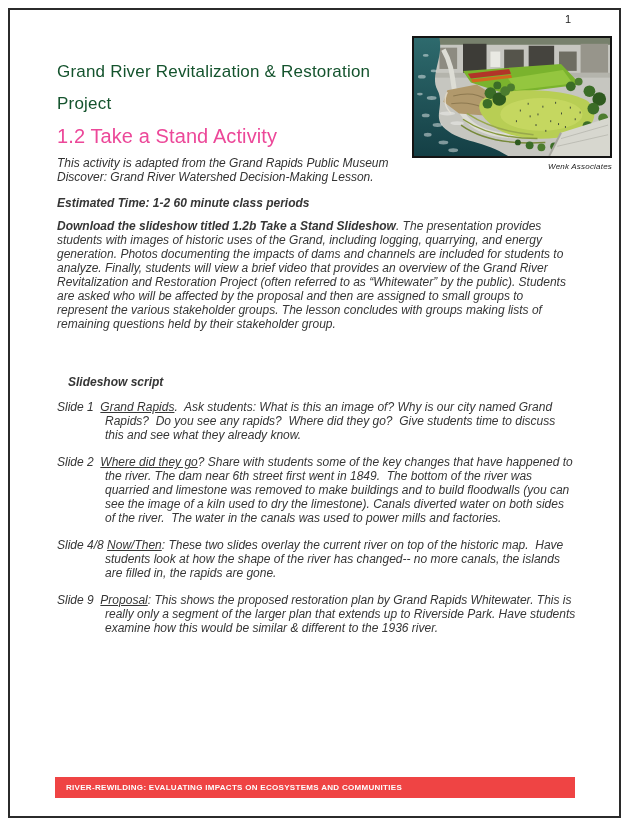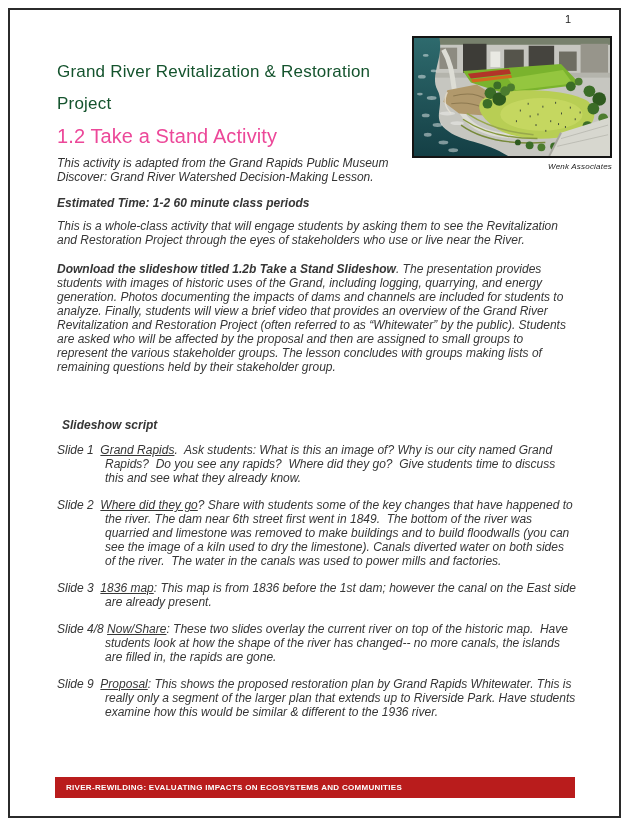--- a/index.html
+++ b/index.html
@@ -18,26 +18,26 @@
   .header{position:absolute;left:47px;top:46px;width:356px;}
   .doc-title{font-size:17px;line-height:32px;font-weight:400;color:#14532d;letter-spacing:.2px;}
   .doc-subtitle{font-size:20px;line-height:24px;margin-top:4px;color:#ec4899;letter-spacing:.1px;}
   .adapted-note{margin-top:9px;font-size:12px;line-height:13.5px;font-style:italic;color:#333;}
   
   .main{position:absolute;left:47px;top:186px;width:520px;font-size:12px;line-height:14px;
         color:#363636;font-style:italic;}
   .prewrap{white-space:pre-wrap;}
   .est-time{font-weight:bold;margin:0 0 9px 0;}
   .para{margin:0 0 15px 0;}
-  .script-heading{font-weight:bold;margin:44px 0 11px 5px;}
+  .script-heading{font-weight:bold;margin:44px 0 11px 11px;}
   .slide{margin:0 0 13px 0;padding-left:48px;text-indent:-48px;white-space:pre-wrap;}
   .u{text-decoration:underline;text-align:right;}
   
   .footer-banner{position:absolute;left:45px;top:767px;width:520px;height:21px;
-                 background:#b91c1c;color:#fdfdfd;font-size:8px;font-weight:bold;
+                 background:#ef4444;color:#fdfdfd;font-size:8px;font-weight:bold;
                  letter-spacing:.3px;line-height:21px;padding-left:11px;box-sizing:border-box;}
 </style>
 </head>
 <body>
 
 <div class="viewport">
   <div class="sheet">
 
     <div class="page-number">1</div>
 
@@ -151,32 +151,30 @@
     </figure>
 
     <div class="header">
       <div class="doc-title">Grand River Revitalization &amp; Restoration Project</div>
       <div class="doc-subtitle">1.2 Take a Stand Activity</div>
       <div class="adapted-note">This activity is adapted from the Grand Rapids Public Museum Discover: Grand River Watershed Decision-Making Lesson.</div>
     </div>
 
     <div class="main">
       <p class="est-time prewrap">Estimated Time: 1-2 60 minute class periods</p>
-      <p class="para prewrap">This is a whole-class activity that will engage students by asking them to see the Revitalization and Restoration Project through the eyes of stakeholders who use or live near the River.</p>
       <p class="para prewrap"><b>Download the slideshow titled 1.2b Take a Stand Slideshow</b><span>. The presentation provides students with images of historic uses of the Grand, including logging, quarrying, and energy generation. Photos documenting the impacts of dams and channels are included for students to analyze. Finally, students will view a brief video that provides an overview of the Grand River Revitalization and Restoration Project (often referred to as “Whitewater” by the public). Students are asked who will be affected by the proposal and then are assigned to small groups to represent the various stakeholder groups. The lesson concludes with groups making lists of remaining questions held by their stakeholder group.</span></p>
 
       <p class="script-heading">Slideshow script</p>
 
       <p class="slide"><span>Slide 1  </span><span class="u">Grand Rapids</span><span>.  Ask students: What is this an image of? Why is our city named Grand Rapids?  Do you see any rapids?  Where did they go?  Give students time to discuss this and see what they already know.</span></p>
 
       <p class="slide"><span>Slide 2  </span><span class="u">Where did they go</span><span>? Share with students some of the key changes that have happened to the river. The dam near 6th street first went in 1849.  The bottom of the river was quarried and limestone was removed to make buildings and to build floodwalls (you can see the image of a kiln used to dry the limestone). Canals diverted water on both sides of the river.  The water in the canals was used to power mills and factories.</span></p>
 
-      <p class="slide"><span>Slide 3  </span><span class="u">1836 map</span><span>: This map is from 1836 before the 1st dam; however the canal on the East side are already present.</span></p>
 
-      <p class="slide"><span>Slide 4/8 </span><span class="u">Now/Share</span><span>: These two slides overlay the current river on top of the historic map.  Have students look at how the shape of the river has changed-- no more canals, the islands are filled in, the rapids are gone.</span></p>
+      <p class="slide"><span>Slide 4/8 </span><span class="u">Now/Then</span><span>: These two slides overlay the current river on top of the historic map.  Have students look at how the shape of the river has changed-- no more canals, the islands are filled in, the rapids are gone.</span></p>
 
 
       <p class="slide"><span>Slide 9  </span><span class="u">Proposal</span><span>: This shows the proposed restoration plan by Grand Rapids Whitewater. This is really only a segment of the larger plan that extends up to Riverside Park. Have students examine how this would be similar &amp; different to the 1936 river.</span></p>
     </div>
 
     <div class="footer-banner">RIVER-REWILDING: EVALUATING IMPACTS ON ECOSYSTEMS AND COMMUNITIES</div>
 
   </div>
 </div>
 

